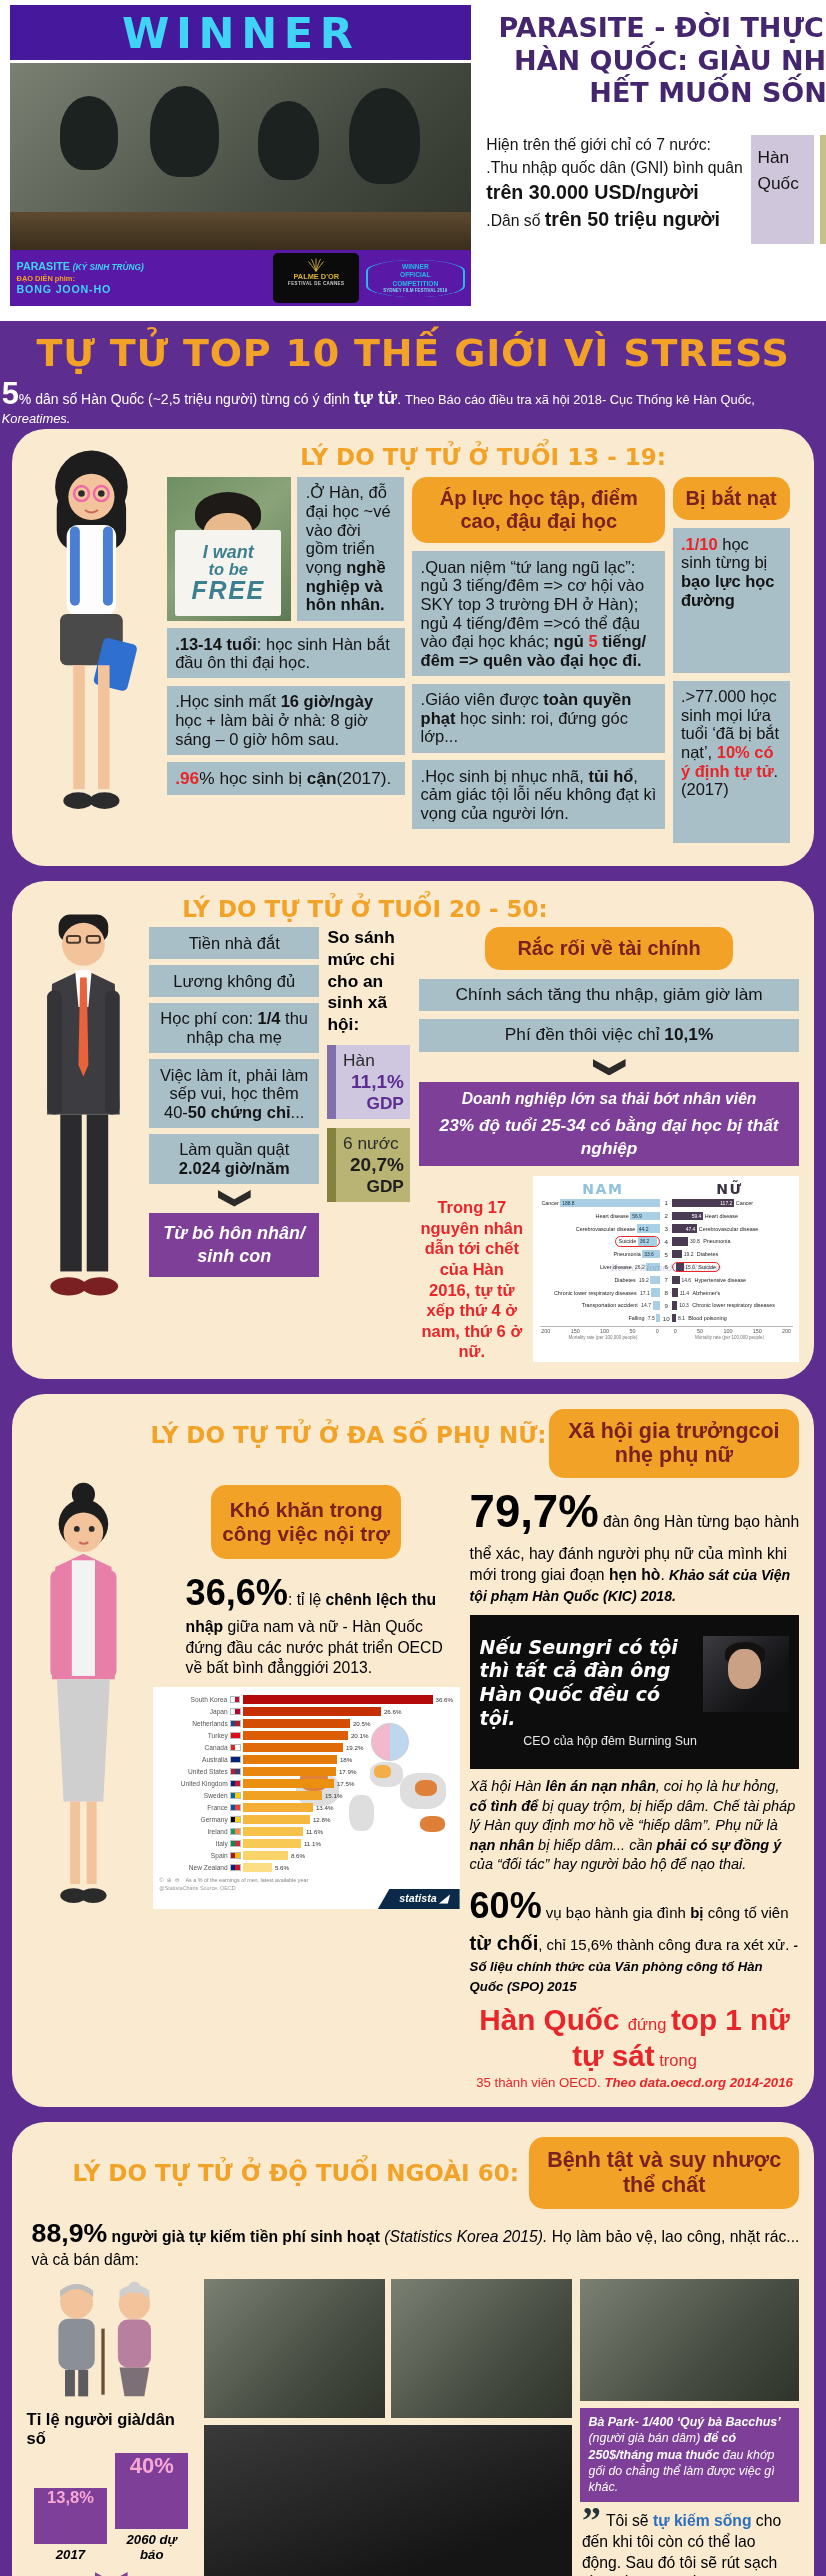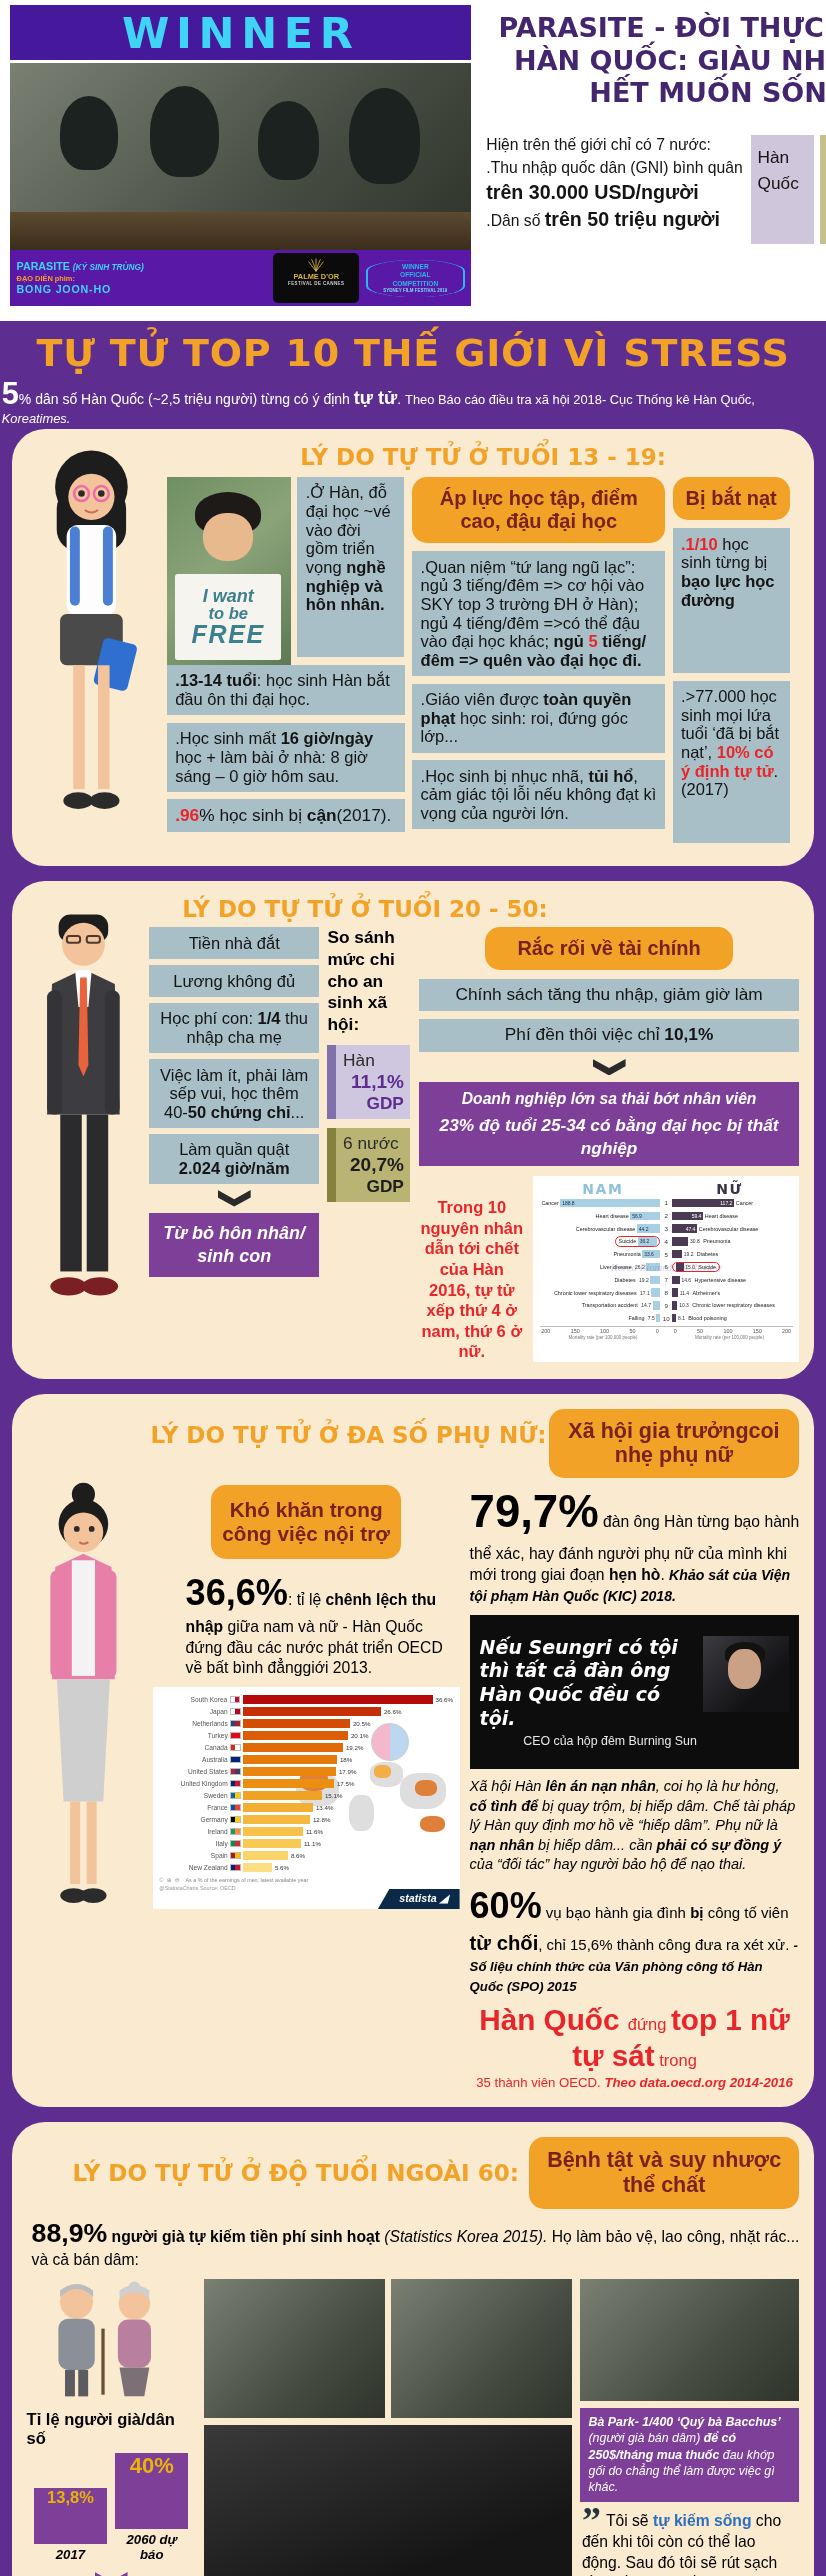--- a/index.html
+++ b/index.html
@@ -47,21 +47,21 @@
   .chev{width:33px;height:16.5px;margin:3.3px auto 6.6px;background:#2b2b2b;clip-path:polygon(0 0,50% 55%,100% 0,100% 45%,50% 100%,0 45%)}
   .chev.purple{background:#7d3f98}
   .ph{background:linear-gradient(135deg,#7a8072,#474d42 60%,#2f332b);position:relative;overflow:hidden}
 
   
   .card1-flex{display:flex;gap:8.3px}
   .c1-ill{width:132px;flex:none}
   .c1-main{flex:1}
   .c1-grid{display:grid;grid-template-columns:238px 253px 117px;gap:7.4px;margin-top:6.6px}
   .c1a-top{display:flex;gap:6.6px}
-  .free-photo{width:124px;height:188px;flex:none;background:linear-gradient(140deg,#6f8f63,#8ba379 45%,#5d7a55)}
+  .free-photo{width:124px;height:144px;flex:none;background:linear-gradient(140deg,#6f8f63,#8ba379 45%,#5d7a55)}
   .free-photo .hair{position:absolute;left:28px;top:15px;width:66px;height:43px;background:#1e1a18;border-radius:50% 50% 40% 40%}
   .free-photo .face{position:absolute;left:36px;top:36px;width:50px;height:48px;background:#e8b98c;border-radius:46%}
   .free-photo .sign{position:absolute;left:8.3px;bottom:5px;width:106px;height:86px;background:#f6f4ee;border-radius:2.5px;
     display:flex;flex-direction:column;align-items:center;justify-content:center;color:#3c7f8f;font-weight:bold;font-style:italic;line-height:1.02}
   .free-photo .sign .s1{font-size:18px}.free-photo .sign .s2{font-size:16.5px}.free-photo .sign .s3{font-size:25px;letter-spacing:1.7px}
   .c1-colbox{width:107px;font-size:16.5px}
   .b96{font-size:17.3px}
 
   
   .card2-flex{display:flex;gap:6.6px}
@@ -158,21 +158,21 @@
   .c4-head{display:flex;gap:10px;align-items:center;margin-bottom:6.6px}
   .c4-head .sec-title{margin-left:46px;white-space:nowrap}
   .c4-head .obox{flex:1;margin:0;font-size:21.5px;padding:11.6px 8.3px}
   .c4-intro{font-size:15.7px;margin:0 0 8.3px 5px;line-height:1.3}
   .card4-grid{display:grid;grid-template-columns:169px 368px 1fr;gap:8.3px;
     grid-template-areas:"left mid right" "quote quote right"}
   .c4-left{grid-area:left;text-align:center}
   .ratio-label{font-size:16.5px;font-weight:bold;margin:6.6px 0 5px;text-align:left}
   .ybars{display:flex;gap:8.3px;align-items:flex-end;justify-content:center}
   .ybarcol{width:73px}
-  .ybar{background:#7d3f98;color:#eab308;font-weight:800;display:flex;align-items:flex-start;justify-content:center}
+  .ybar{background:#7d3f98;color:#f9a8d4;font-weight:800;display:flex;align-items:flex-start;justify-content:center}
   .ybar.b1{height:56px;font-size:16.5px}
   .ybar.b2{height:76px;font-size:22px}
   .yyear{font-size:13.2px;font-weight:bold;font-style:italic;margin-top:3.3px}
   .s465{margin-top:5px;line-height:1}
   .c4-mid{grid-area:mid}
   .c4-midrow{display:flex;gap:6.6px;margin-bottom:6.6px}
   .c4-midrow .ph{height:139px;flex:1}
   .ph.dark{height:185px;background:linear-gradient(160deg,#3a3a3a,#151515 70%)}
   .qmark{font-family:"Liberation Serif",serif;font-size:38px;font-weight:bold;color:#23343c;line-height:.5;display:inline-block;vertical-align:-6.6px;margin-right:5px}
   .c4-right{grid-area:right;display:flex;flex-direction:column;gap:6.6px}
@@ -346,21 +346,21 @@
           <div class="c2-right">
             <div class="obox">Rắc rối về tài chính</div>
             <div class="gbox"><span>Chính sách tăng thu nhập, giảm giờ làm</span></div>
             <div class="gbox"><span>Phí đền thôi việc chỉ </span><span class="b">10,1%</span></div>
             <div class="chev"></div>
             <div class="pbox c2-purple">
               <div class="l1"><span class="i">Doanh nghiệp lớn sa thải bớt nhân viên</span></div>
               <div class="l2"><span class="b i">23%</span><span class="i"> độ tuổi 25-34 có </span><span class="b i">bằng đại học</span><span class="i"> bị </span><span class="b i">thất nghiệp</span></div>
             </div>
             <div class="c2-bottom">
-              <div class="red-note"><span class="b">Trong 10 nguyên nhân dẫn tới chết của Hàn 2016, tự tử xếp thứ 4 ở nam, thứ 6 ở nữ.</span></div>
+              <div class="red-note"><span class="b">Trong 17 nguyên nhân dẫn tới chết của Hàn 2016, tự tử xếp thứ 4 ở nam, thứ 6 ở nữ.</span></div>
               <div class="tchart">
                 <div class="t-heads">
                   <span class="t-hm">NAM</span>
                   <span class="t-hf">NỮ</span>
                 </div>
                 <div id="t-rows">
                     <div class="t-row">
                       <div class="t-side t-male">
                         <span class="t-grp">
                           <span class="t-lab">Cancer</span>

